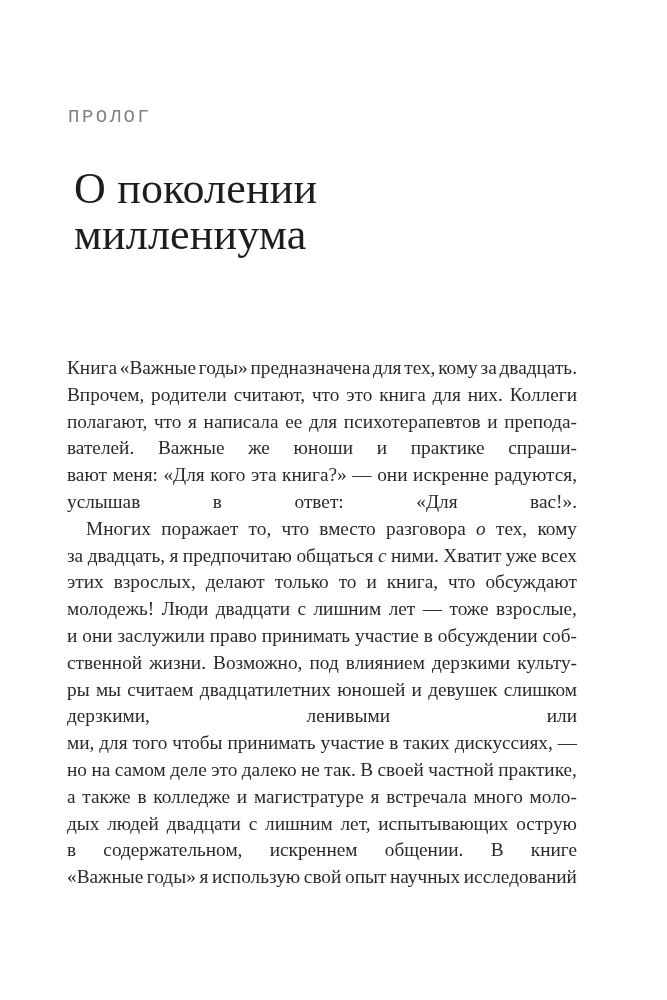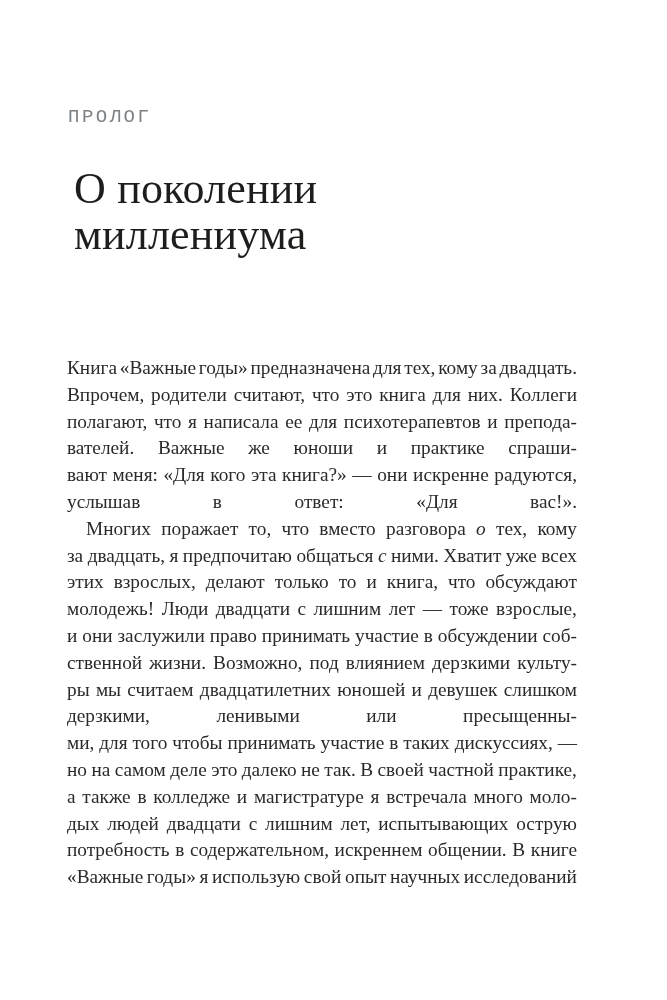--- a/index.html
+++ b/index.html
@@ -207,21 +207,20 @@
         <span class="w">двадцатилетних</span>
         <span class="w">юношей</span>
         <span class="w">и</span>
         <span class="w">девушек</span>
         <span class="w">слишком</span>
       </div>
       <div class="line">
         <span class="w">дерзкими,</span>
         <span class="w">ленивыми</span>
         <span class="w">или</span>
-        <span class="w">пресыщенны-</span>
       </div>
       <div class="line">
         <span class="w">ми,</span>
         <span class="w">для</span>
         <span class="w">того</span>
         <span class="w">чтобы</span>
         <span class="w">принимать</span>
         <span class="w">участие</span>
         <span class="w">в</span>
         <span class="w">таких</span>
@@ -258,21 +257,20 @@
         <span class="w">дых</span>
         <span class="w">людей</span>
         <span class="w">двадцати</span>
         <span class="w">с</span>
         <span class="w">лишним</span>
         <span class="w">лет,</span>
         <span class="w">испытывающих</span>
         <span class="w">острую</span>
       </div>
       <div class="line">
-        <span class="w">потребность</span>
         <span class="w">в</span>
         <span class="w">содержательном,</span>
         <span class="w">искреннем</span>
         <span class="w">общении.</span>
         <span class="w">В</span>
         <span class="w">книге</span>
       </div>
       <div class="line">
         <span class="w">«Важные</span>
         <span class="w">годы»</span>

